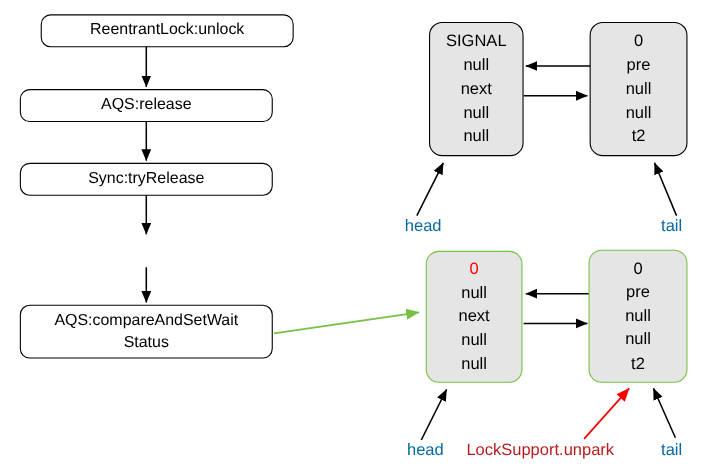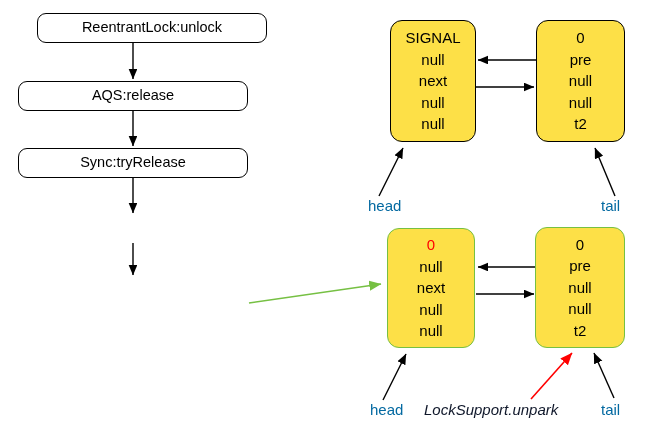--- a/index.html
+++ b/index.html
@@ -38,21 +38,21 @@
     color: #000000;
     line-height: 1.32;
     padding: 2px 6px;
   }
   
   .node-box {
     position: absolute;
     box-sizing: border-box;
     border: 1.5px solid #000000;
     border-radius: 12px;
-    background: #fde047;
+    background: #e5e5e5;
     display: flex;
     flex-direction: column;
     align-items: center;
     justify-content: center;
     font-size: 15px;
     color: #000000;
   }
   .node-box.green {
     border-color: #76c043;
   }
@@ -65,22 +65,21 @@
     color: #ff0000;
   }
   
   .lbl {
     position: absolute;
     font-size: 15px;
     color: #0369a1;
     white-space: nowrap;
   }
   .lbl.red {
-    color: #0f172a;
-    font-style: italic;
+    color: #b91c1c;
   }
 </style>
 </head>
 <body>
 
 <div id="canvas">
 
   <svg class="layer" viewBox="0 0 646 432">
     <defs>
       <marker id="ah-black" markerWidth="9" markerHeight="9" refX="7.4" refY="3.2" orient="auto" markerUnits="strokeWidth">
@@ -118,20 +117,22 @@
     <line x1="614" y1="398" x2="594" y2="353" stroke="#000000" stroke-width="1.4" fill="none" marker-end="url(#ah-black)"></line>
   </svg>
 
   <div class="flow-box" style="left:18px; top:13px; width:230px; height:30px;margin-left:19px;">ReentrantLock:unlock</div>
 
   <div class="flow-box" style="left:18px; top:148px; width:230px; height:30px;">Sync:tryRelease</div>
 
   <div class="flow-box" style="left:18px; top:81px; width:230px; height:30px;">AQS:release</div>
 
 
+  <div class="flow-box" style="left:18px; top:277px; width:230px; height:49px; white-space:pre-line;">AQS:compareAndSetWait
+Status</div>
 
   <div class="node-box" style="left:390px; top:20px; width:86px; height:122px;">
     <div class="cell">SIGNAL</div>
     <div class="cell">null</div>
     <div class="cell">next</div>
     <div class="cell">null</div>
     <div class="cell">null</div>
   </div>
 
   <div class="node-box" style="left:536px; top:20px; width:89px; height:122px;">

